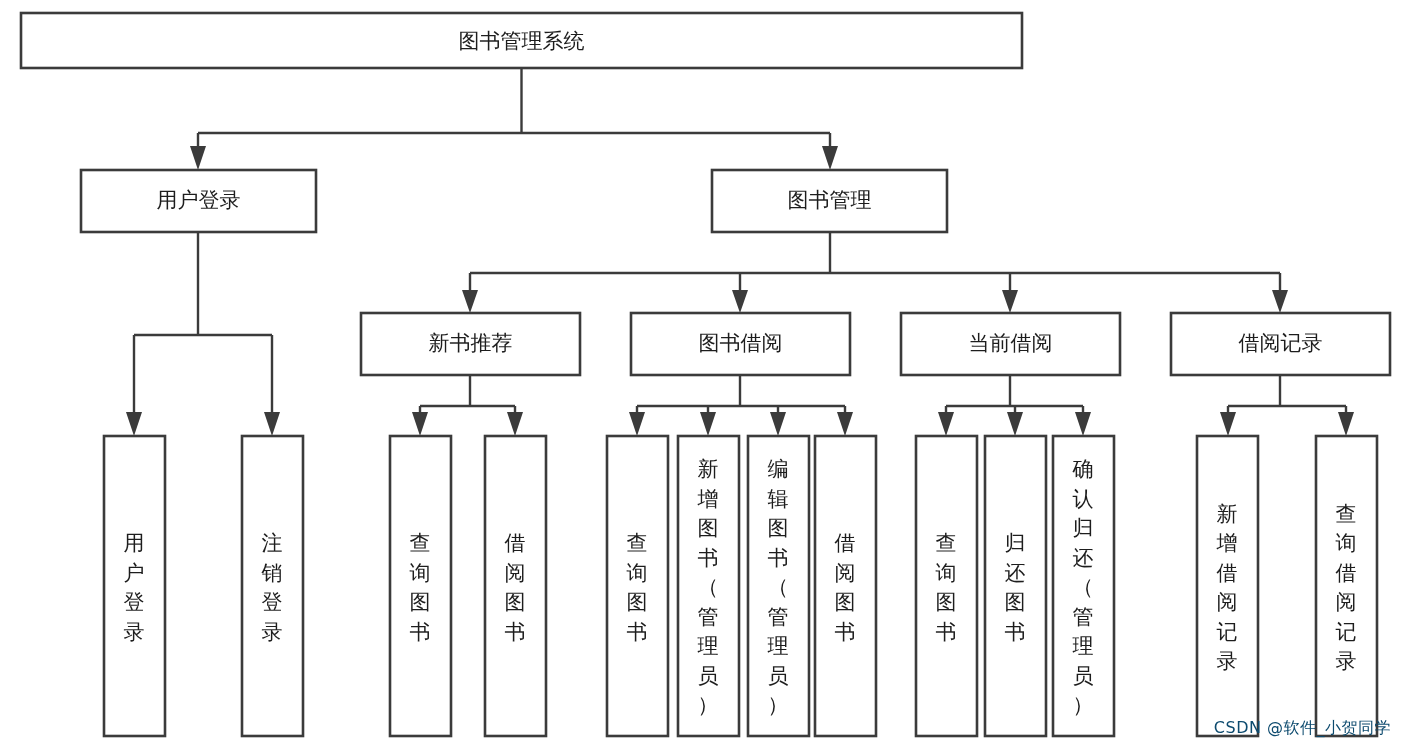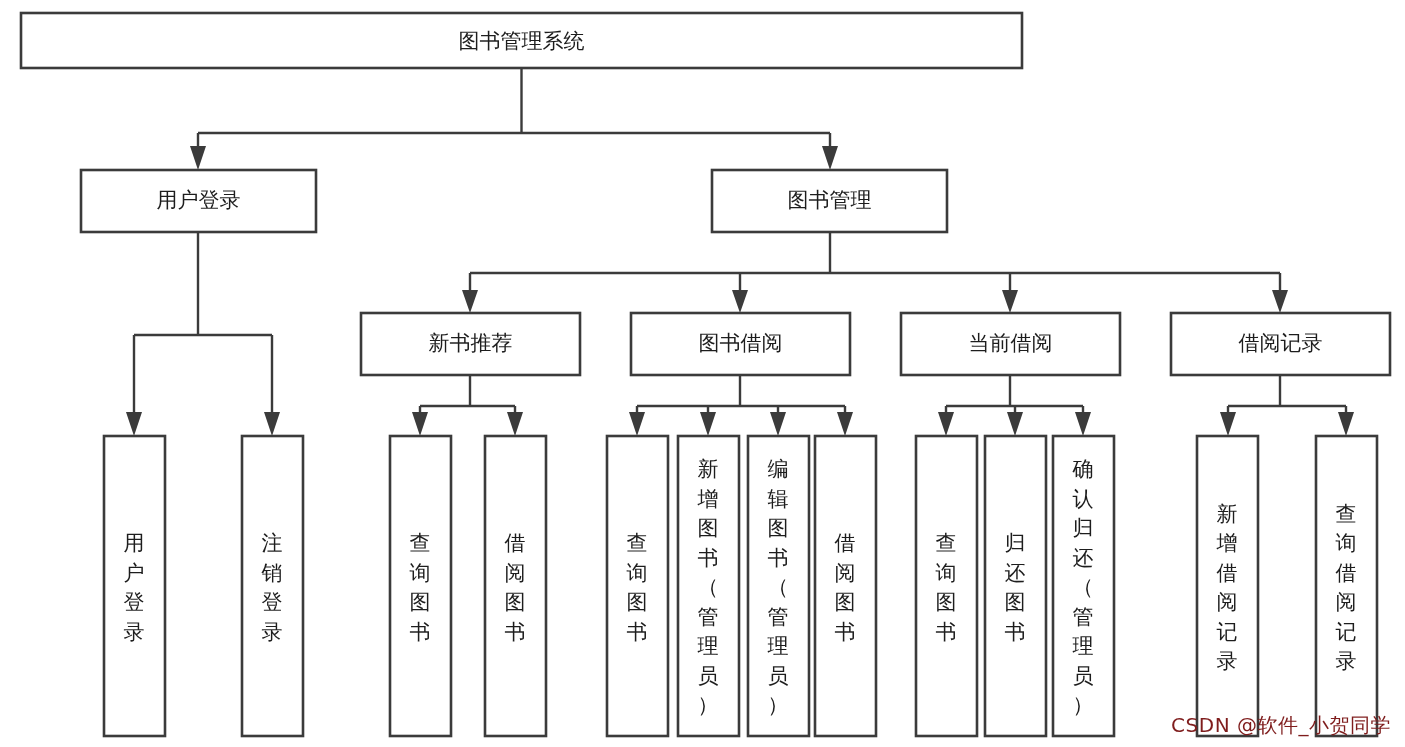--- a/index.html
+++ b/index.html
@@ -47,22 +47,22 @@
     fill: #1d1d1d;
     font-family: "DejaVu Sans", "Liberation Sans", sans-serif;
     font-size: 21px;
     text-anchor: middle;
   }
   .watermark {
     position: absolute;
     right: 14px;
     bottom: 8px;
     font-family: "DejaVu Sans", "Liberation Sans", sans-serif;
-    font-size: 20px;
-    color: #7f1d1d;
+    font-size: 16px;
+    color: #0c4a6e;
     letter-spacing: 0.5px;
     white-space: nowrap;
     user-select: none;
   }
 </style>
 </head>
 <body>
 
 <svg id="diagram" viewBox="0 0 1405 747" xmlns="http://www.w3.org/2000/svg">
 

